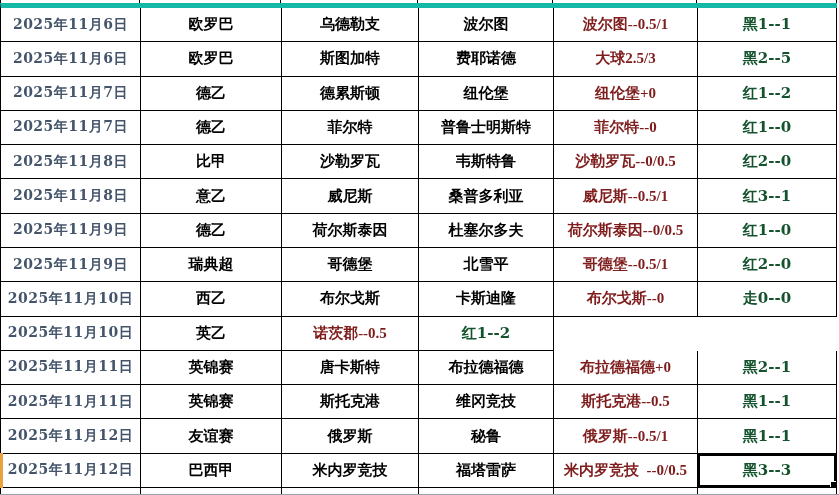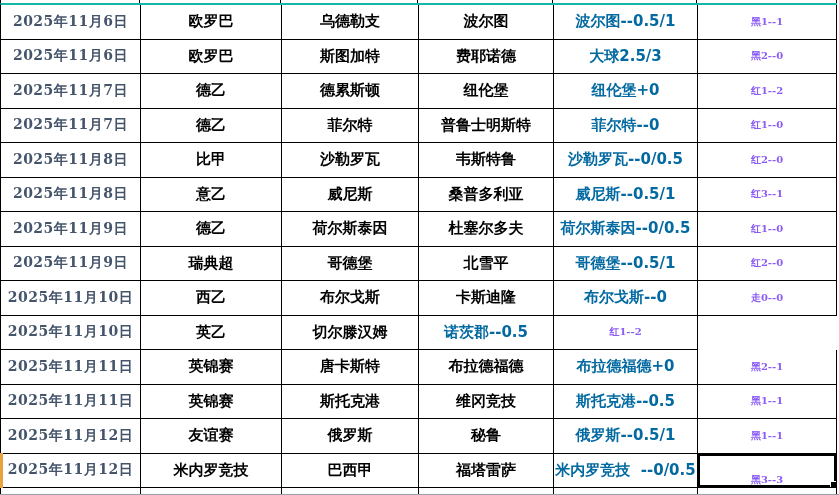--- a/index.html
+++ b/index.html
@@ -12,21 +12,21 @@
   }
   
   #top-stubs{position:absolute;left:0;top:0;width:837px;height:3px;}
   #top-stubs .stub{position:absolute;top:0;width:1px;height:3px;background:#000;}
 
   
   #results-table{
     position:absolute;left:0;top:3px;
     width:837px;height:485px;
     box-sizing:border-box;
-    border-top:2px solid #14b8a6;
+    border-top:5px solid #14b8a6;
     border-left:1px solid #000;
     display:grid;
     grid-template-rows:repeat(14,1fr);
   }
   .row{
     display:grid;
     grid-template-columns:140px 141px 137px 135px 144px 139px;
   }
   .cell{
     box-sizing:border-box;
@@ -39,31 +39,30 @@
     background:#fff;
   }
   .col-date{
     font-family:"DejaVu Serif","Liberation Serif",serif;
     font-size:14px;color:#44546A;letter-spacing:0.5px;
   }
   .col-league,.col-home,.col-away{
     font-size:15px;color:#000000;
   }
   .col-handicap{
-    font-size:15px;color:#0369a1;
+    font-size:15px;color:#7f1d1d;font-family:Liberation Serif, serif;
   }
   .col-result{
     font-family:"DejaVu Serif","Liberation Serif",serif;
-    font-size:10px;color:#8b5cf6;
+    font-size:15px;color:#14532d;
     position:relative;
   }
   
   .col-result.selected{
     box-shadow:inset 0 0 0 2px #000;
-    align-items:flex-end;
   }
   .fill-handle{
     display:none;
     position:absolute;right:-1px;bottom:-1px;
     width:5px;height:5px;background:#000;
     border:1px solid #fff;
   }
   .col-result.selected .fill-handle{display:block;}
 
   
@@ -118,21 +117,21 @@
       </div>
     </div>
 
     <div class="row">
       <div class="cell col-date">2025年11月6日</div>
       <div class="cell col-league">欧罗巴</div>
       <div class="cell col-home">斯图加特</div>
       <div class="cell col-away">费耶诺德</div>
       <div class="cell col-handicap">大球2.5/3</div>
       <div class="cell col-result">
-        <span class="result-text">黑2--0</span>
+        <span class="result-text">黑2--5</span>
         
       </div>
     </div>
 
     <div class="row">
       <div class="cell col-date">2025年11月7日</div>
       <div class="cell col-league">德乙</div>
       <div class="cell col-home">德累斯顿</div>
       <div class="cell col-away">纽伦堡</div>
       <div class="cell col-handicap">纽伦堡+0</div>
@@ -210,21 +209,20 @@
       <div class="cell col-handicap">布尔戈斯--0</div>
       <div class="cell col-result">
         <span class="result-text">走0--0</span>
         
       </div>
     </div>
 
     <div class="row">
       <div class="cell col-date">2025年11月10日</div>
       <div class="cell col-league">英乙</div>
-      <div class="cell col-home">切尔滕汉姆</div>
       <div class="cell col-handicap">诺茨郡--0.5</div>
       <div class="cell col-result">
         <span class="result-text">红1--2</span>
         
       </div>
     </div>
 
     <div class="row">
       <div class="cell col-date">2025年11月11日</div>
       <div class="cell col-league">英锦赛</div>
@@ -256,22 +254,22 @@
       <div class="cell col-away">秘鲁</div>
       <div class="cell col-handicap">俄罗斯--0.5/1</div>
       <div class="cell col-result">
         <span class="result-text">黑1--1</span>
         
       </div>
     </div>
 
     <div class="row">
       <div class="cell col-date">2025年11月12日</div>
+      <div class="cell col-league">巴西甲</div>
       <div class="cell col-home">米内罗竞技</div>
-      <div class="cell col-league">巴西甲</div>
       <div class="cell col-away">福塔雷萨</div>
       <div class="cell col-handicap">米内罗竞技  --0/0.5</div>
       <div class="cell col-result selected">
         <span class="result-text">黑3--3</span>
         <div class="fill-handle"></div>
       </div>
     </div>
   </div>
 
   <div id="row-marker"></div>

